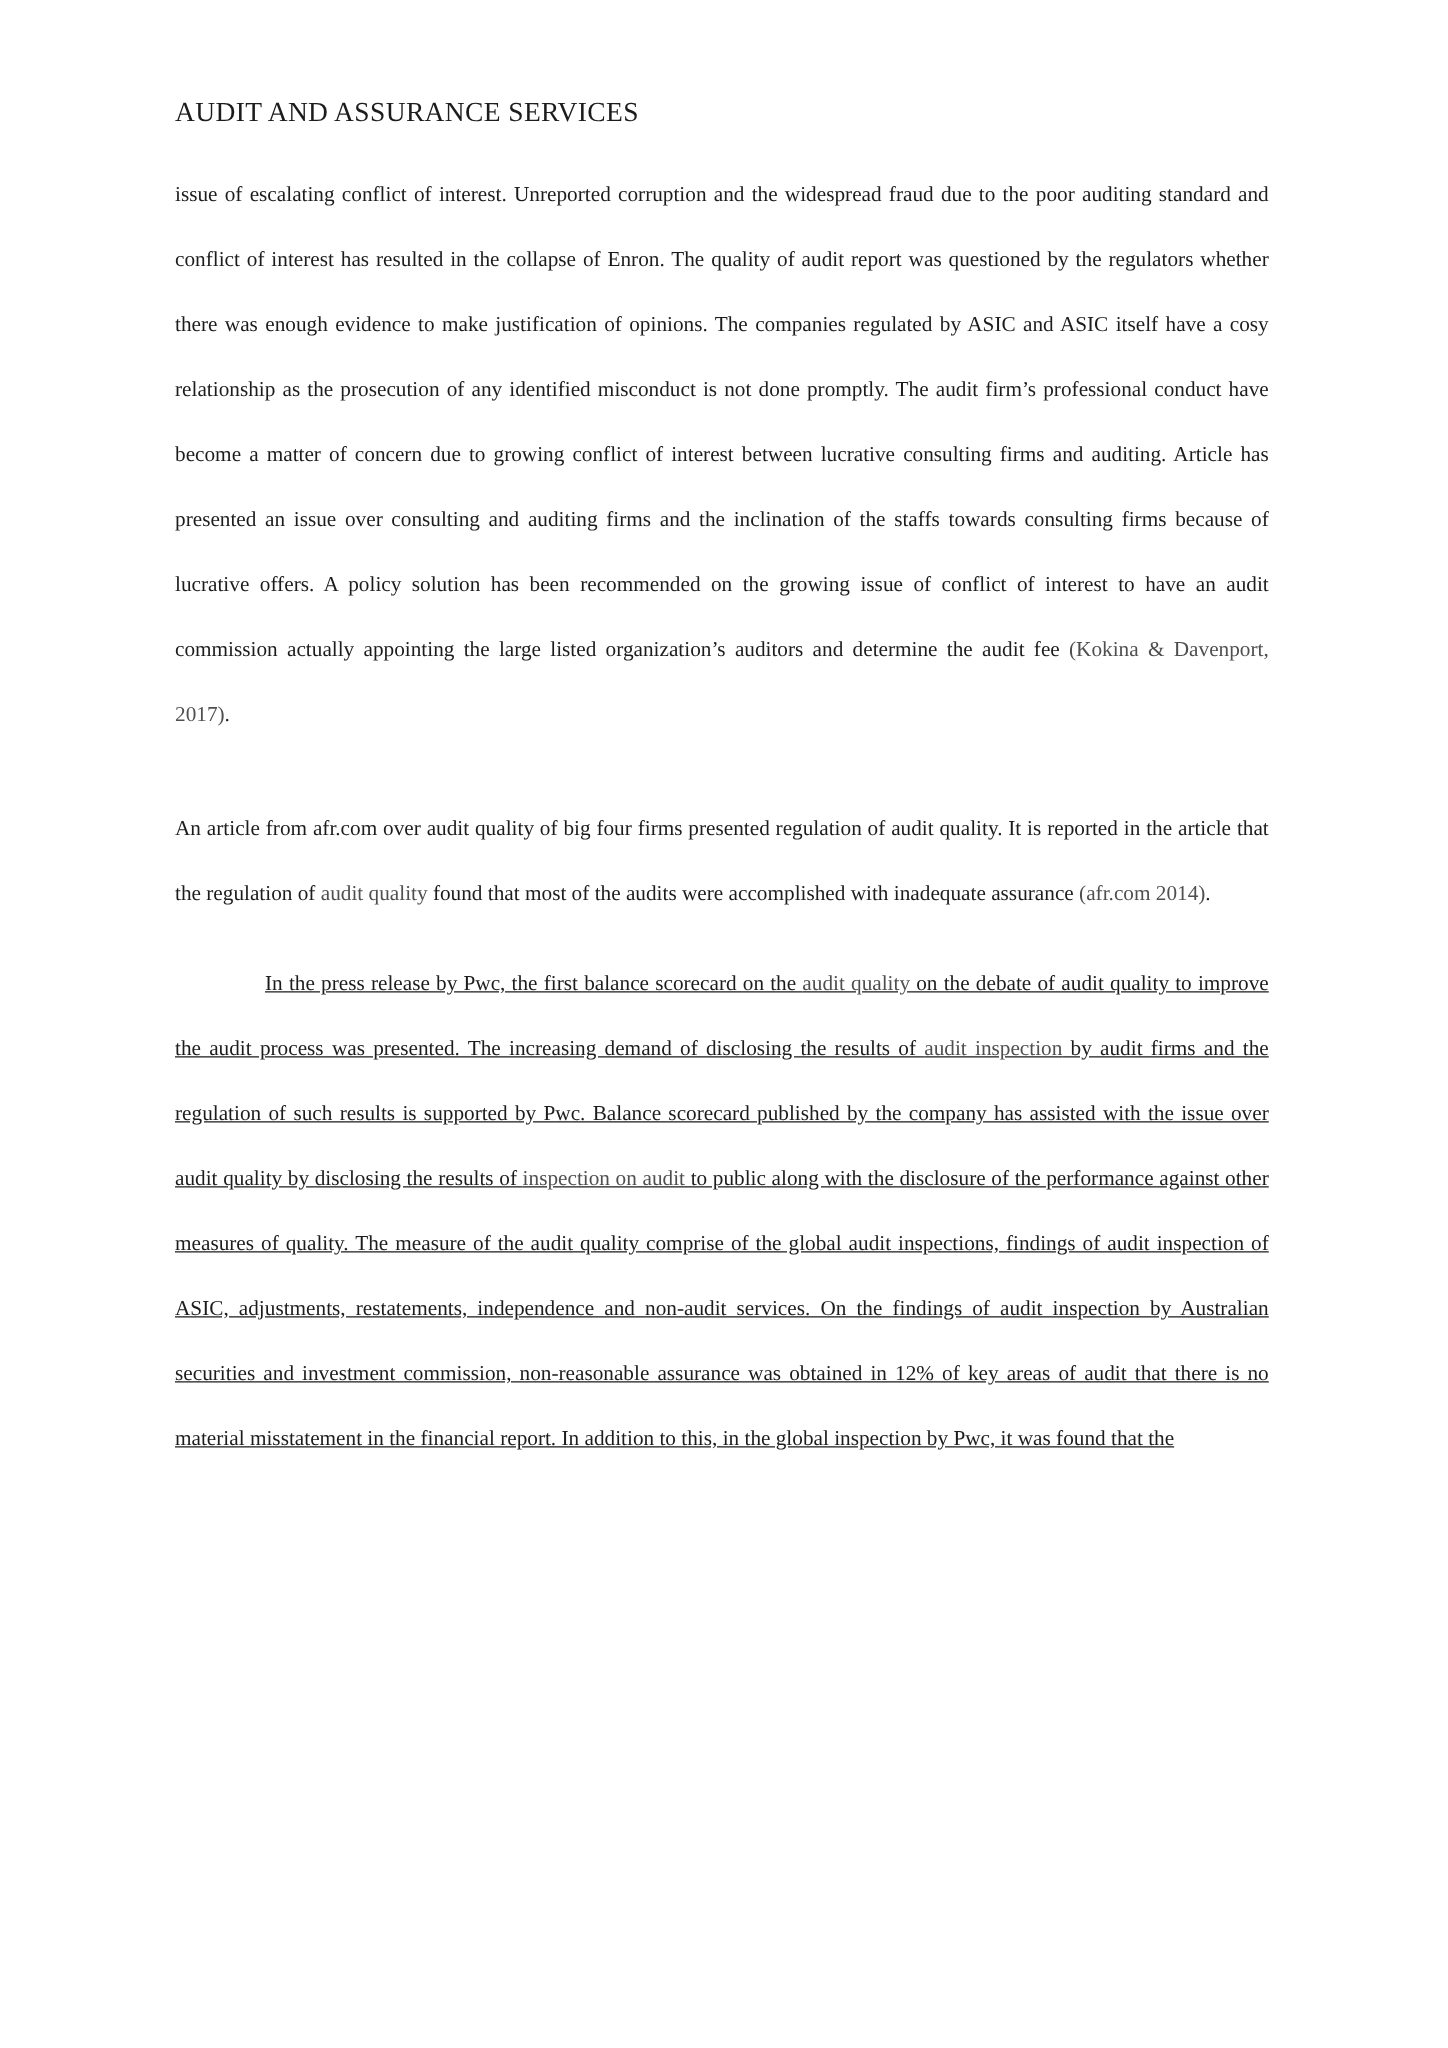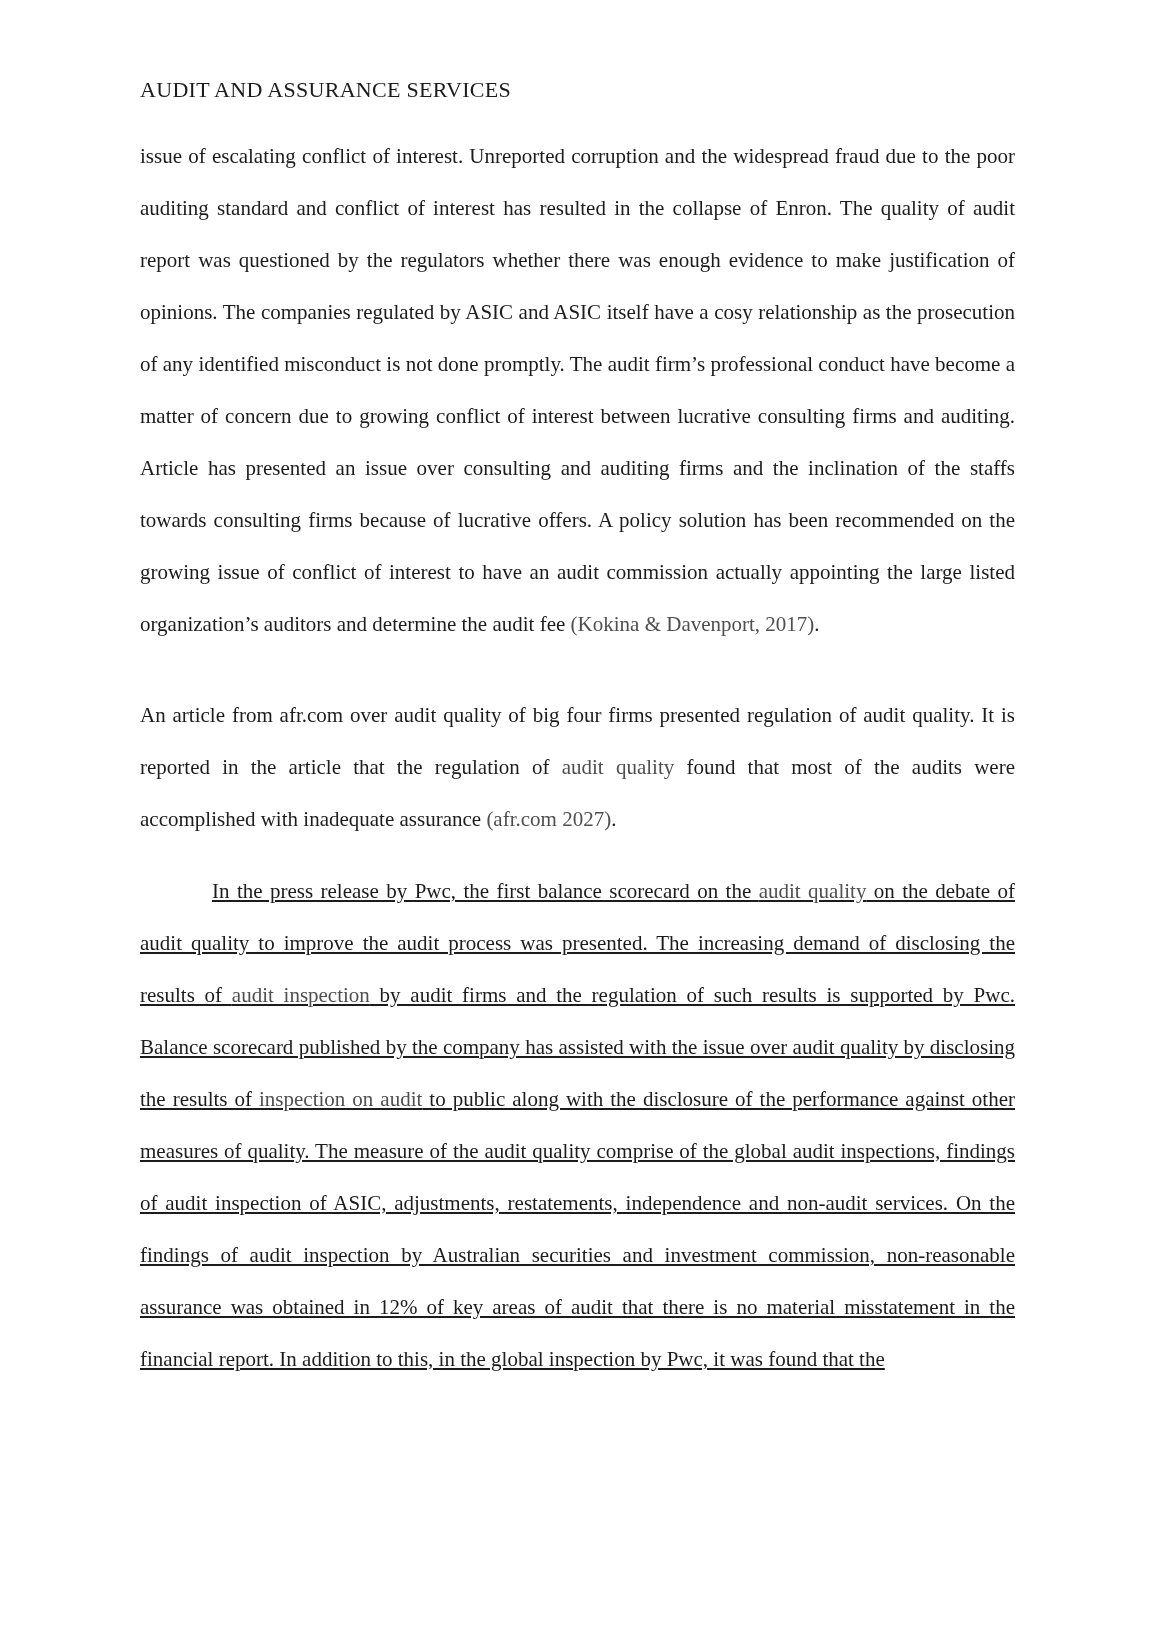--- a/index.html
+++ b/index.html
@@ -23,34 +23,34 @@
   }
   .doc-header {
     font-size: 22px;
     line-height: 28px;
     font-weight: normal;
     letter-spacing: 0.3px;
     margin: 0 0 26px 0;
     color: #1c1c1c;
   }
   .document-body p.para {
-    font-size: 21px;
+    font-size: 17px;
     line-height: 52px;
     text-align: justify;
     margin: 0;
     color: #1c1c1c;
   }
   .document-body p.para:nth-child(1) { margin-bottom: 39px; }
   .document-body p.para:nth-child(2) { margin-bottom: 20px; }
   .document-body p.para.indent { text-indent: 72px; text-decoration: underline; }
   .document-body .muted { color: #4f4f4f; }
 </style>
 </head>
 <body>
 
 <div class="sheet">
   <h1 class="doc-header">AUDIT AND ASSURANCE SERVICES</h1>
   <div class="document-body">
       <p class="para"><span>issue of escalating conflict of interest. Unreported corruption and the widespread fraud due to the poor auditing standard and conflict of interest has resulted in the collapse of Enron. The quality of audit report was questioned by the regulators whether there was enough evidence to make justification of opinions. The companies regulated by ASIC and ASIC itself have a cosy relationship as the prosecution of any identified misconduct is not done promptly. The audit firm’s professional conduct have become a matter of concern due to growing conflict of interest between lucrative consulting firms and auditing. Article has presented an issue over consulting and auditing firms and the inclination of the staffs towards consulting firms because of lucrative offers. A policy solution has been recommended on the growing issue of conflict of interest to have an audit commission actually appointing the large listed organization’s auditors and determine the audit fee </span><span class="muted">(Kokina &amp; Davenport, 2017)</span><span>.</span></p>
-      <p class="para"><span>An article from afr.com over audit quality of big four firms presented regulation of audit quality. It is reported in the article that the regulation of </span><span class="muted">audit quality</span><span> found that most of the audits were accomplished with inadequate assurance </span><span class="muted">(afr.com 2027)</span><span>.</span></p>
+      <p class="para"><span>An article from afr.com over audit quality of big four firms presented regulation of audit quality. It is reported in the article that the regulation of </span><span class="muted">audit quality</span><span> found that most of the audits were accomplished with inadequate assurance </span><span class="muted">(afr.com 2014)</span><span>.</span></p>
       <p class="para indent"><span>In the press release by Pwc, the first balance scorecard on the </span><span class="muted">audit quality</span><span> on the debate of audit quality to improve the audit process was presented. The increasing demand of disclosing the results of </span><span class="muted">audit inspection</span><span> by audit firms and the regulation of such results is supported by Pwc. Balance scorecard published by the company has assisted with the issue over audit quality by disclosing the results of </span><span class="muted">inspection on audit</span><span> to public along with the disclosure of the performance against other measures of quality. The measure of the audit quality comprise of the global audit inspections, findings of audit inspection of ASIC, adjustments, restatements, independence and non-audit services. On the findings of audit inspection by Australian securities and investment commission, non-reasonable assurance was obtained in 12% of key areas of audit that there is no material misstatement in the financial report. In addition to this, in the global inspection by Pwc, it was found that the</span></p>
     </div>
 </div>
 
 </body></html>

